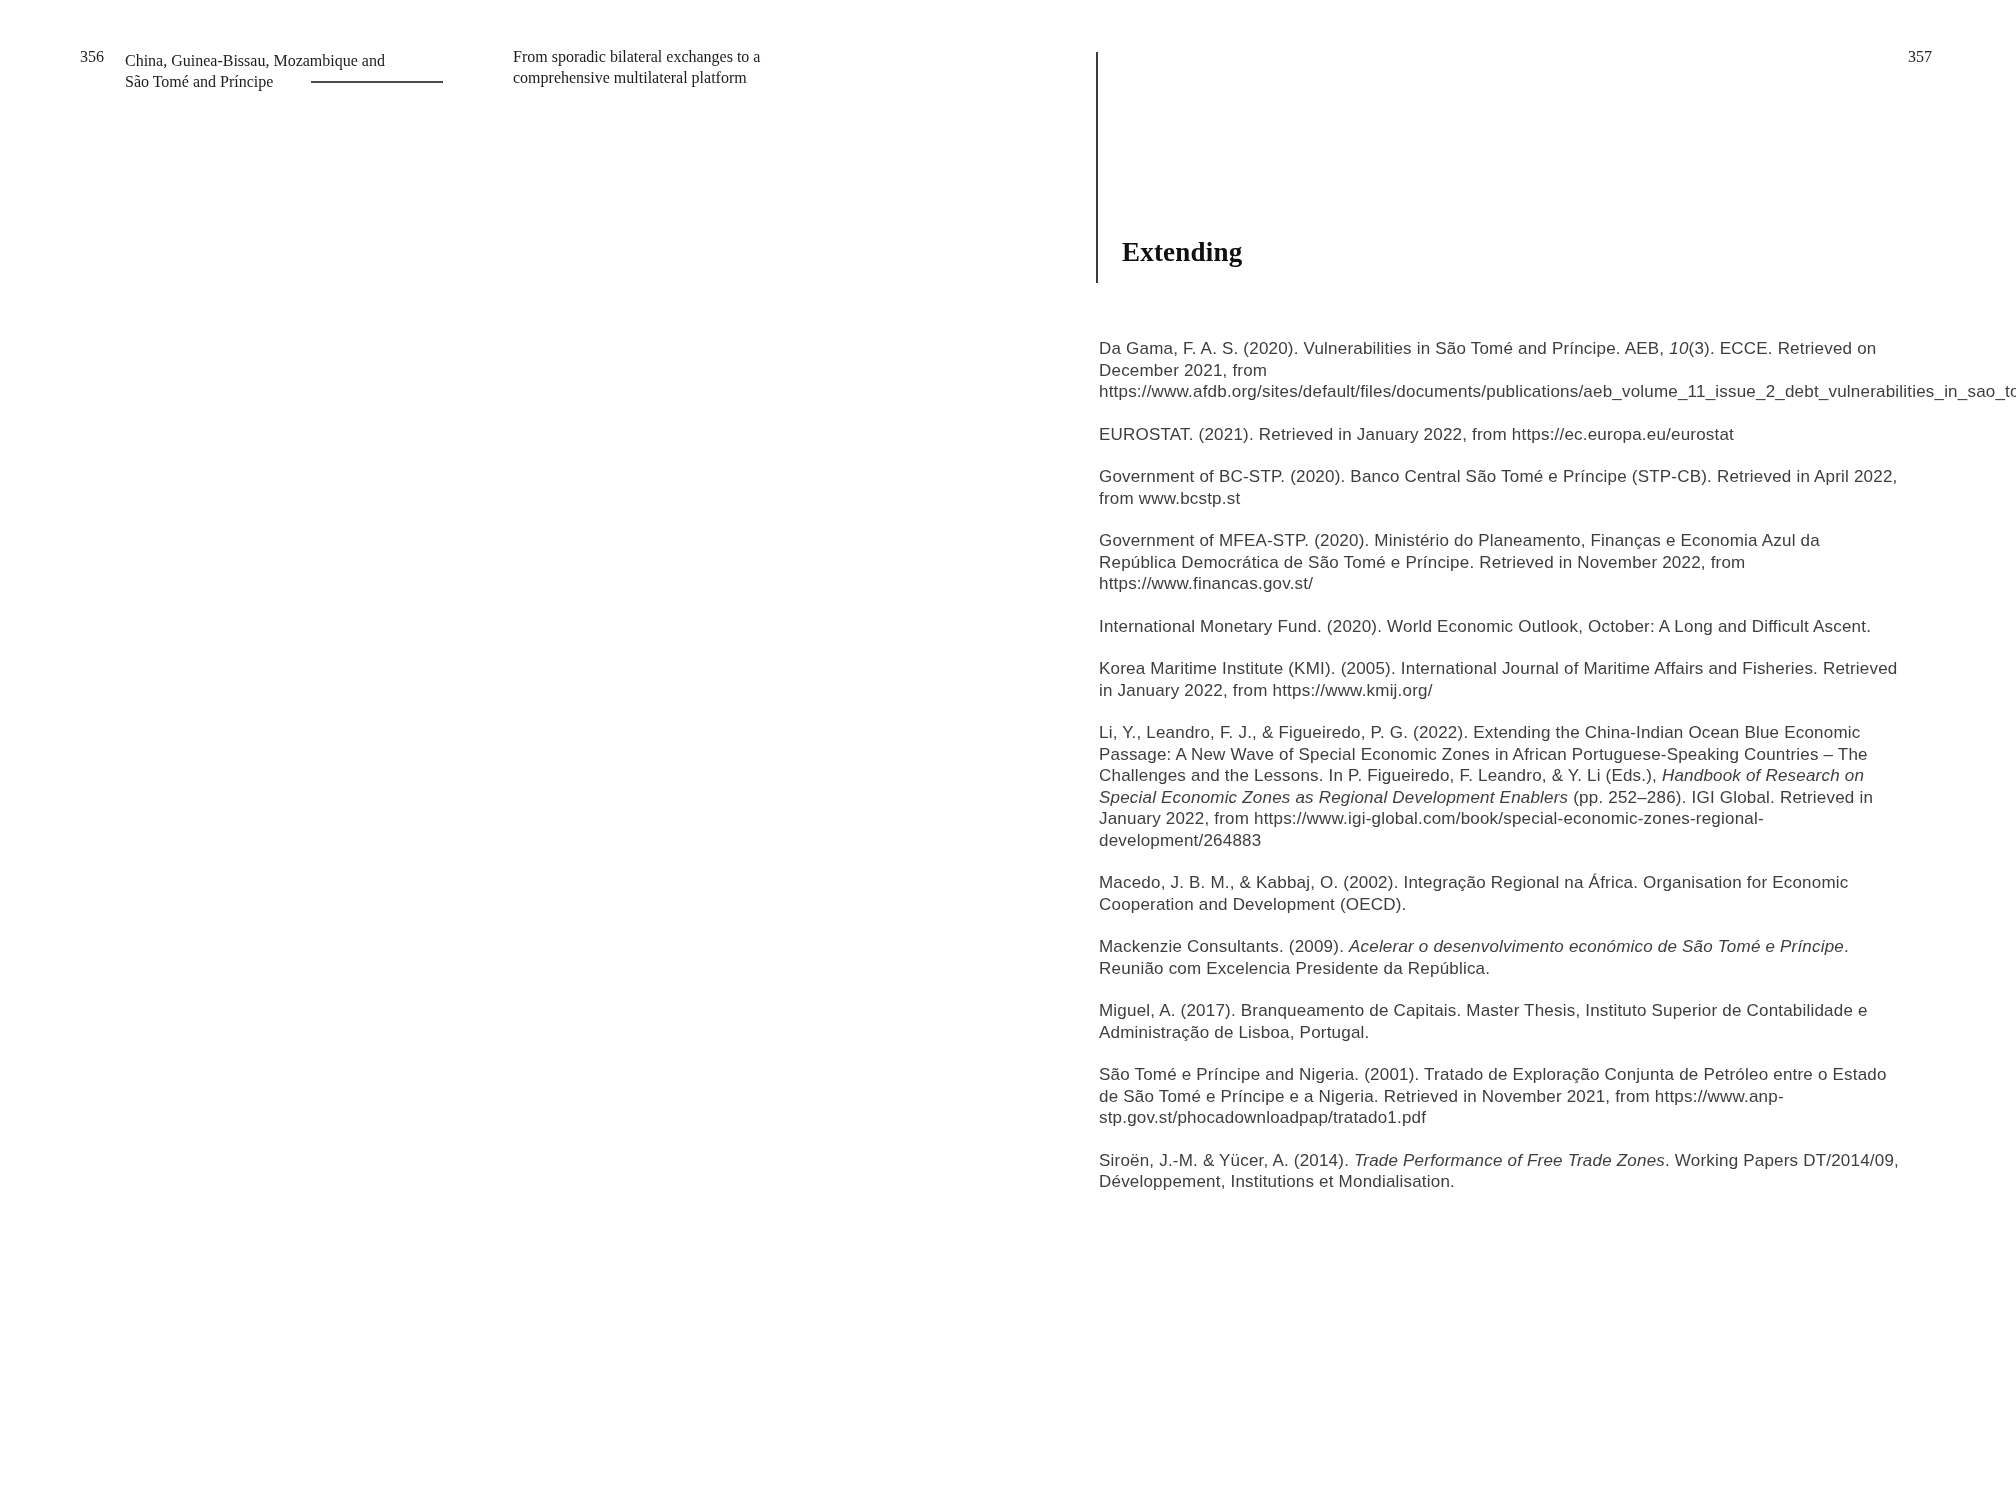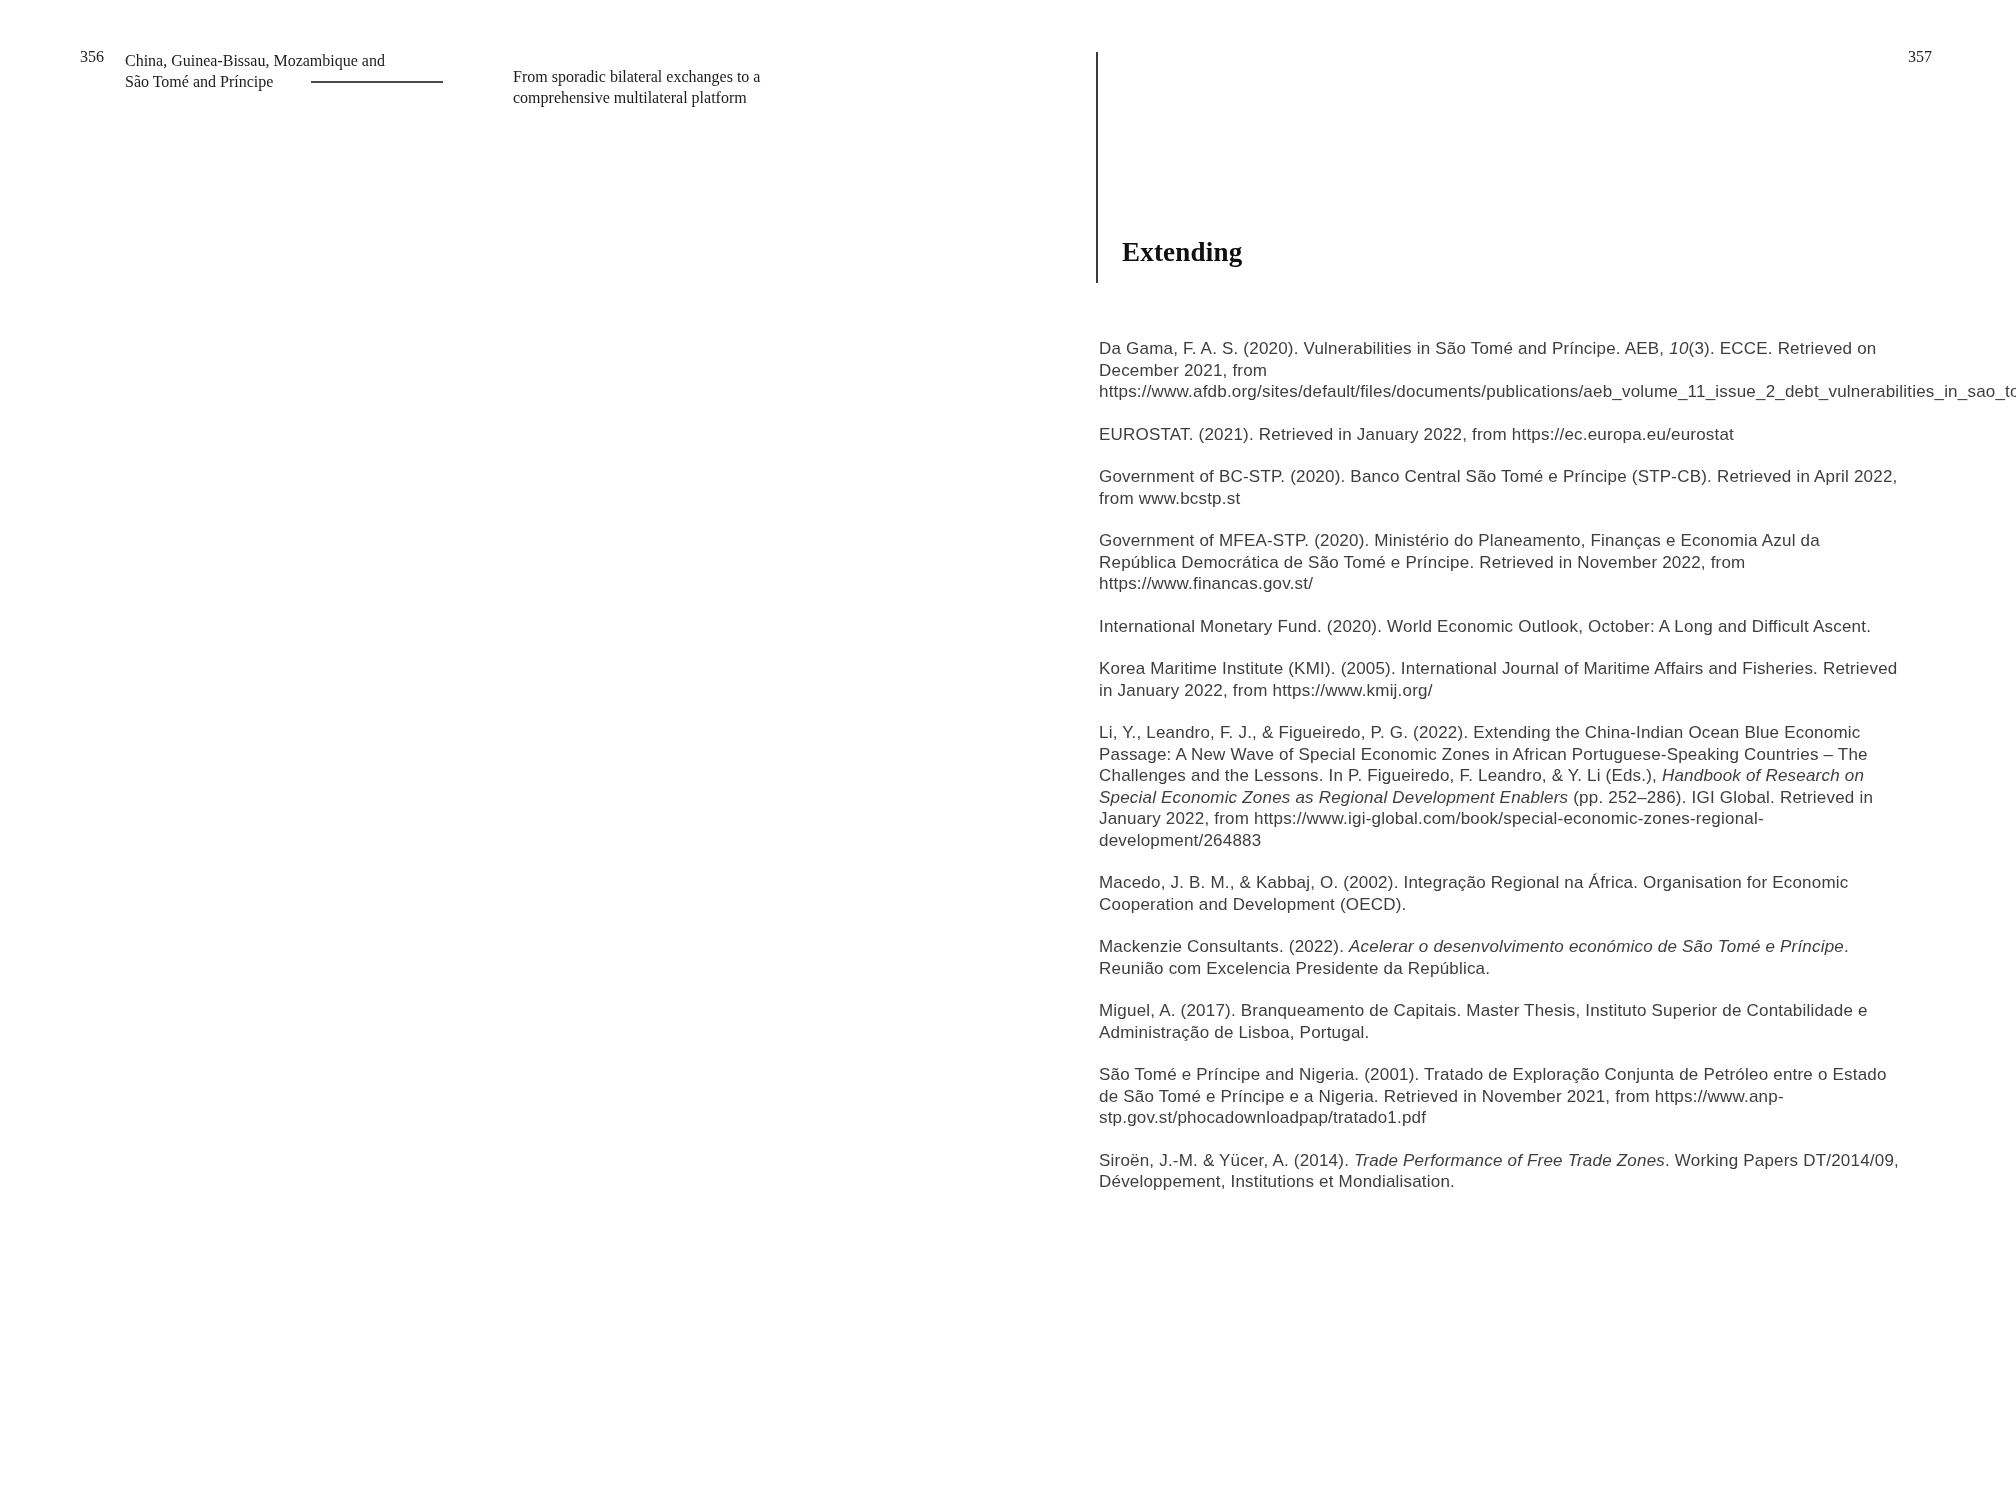--- a/index.html
+++ b/index.html
@@ -6,21 +6,21 @@
   .spread{
     position:relative;width:2016px;height:1274px;background:#ffffff;
     font-family:"Liberation Serif","DejaVu Serif",serif;overflow:hidden;
   }
   .pagenum{position:absolute;top:46px;font-size:16px;line-height:21px;color:#222222;}
   .pagenum-left{left:80px;}
   .pagenum-right{left:1908px;}
   .chapter-head{position:absolute;left:125px;top:50px;font-size:16px;line-height:21px;color:#1c1c1c;}
   .chapter-head .line2{display:flex;align-items:center;gap:38px;text-align:right;}
   .title-rule{width:132px;height:2px;background:#4a4a4a;flex:0 0 auto;}
-  .section-head{position:absolute;left:513px;top:46px;font-size:16px;line-height:21px;color:#1c1c1c;margin-top:20px;}
+  .section-head{position:absolute;left:513px;top:46px;font-size:16px;line-height:21px;color:#1c1c1c;}
   .vrule{position:absolute;left:1096px;top:52px;width:2px;height:231px;background:#3b3b3b;}
   .refs-heading{
     position:absolute;left:1122px;top:219px;font-size:27px;font-weight:bold;
     color:#101010;letter-spacing:0.2px;
   }
   .ref-list{
     position:absolute;left:1099px;top:338px;width:800px;
     font-family:"Liberation Sans","DejaVu Sans",sans-serif;
     font-size:17px;line-height:21.5px;color:#3e3e3e;letter-spacing:0.2px;
   }
@@ -57,21 +57,21 @@
 
   <div class="ref-list">
       <p><span>Da Gama, F. A. S. (2020). Vulnerabilities in São Tomé and Príncipe. AEB, </span><span class="it">10</span><span>(3). ECCE. Retrieved on December 2021, from https://www.afdb.org/sites/default/files/documents/publications/aeb_volume_11_issue_2_debt_vulnerabilities_in_sao_tome_and_principe_.pdf</span></p>
       <p><span>EUROSTAT. (2021). Retrieved in January 2022, from https://ec.europa.eu/eurostat</span></p>
       <p><span>Government of BC-STP. (2020). Banco Central São Tomé e Príncipe (STP-CB). Retrieved in April 2022, from www.bcstp.st</span></p>
       <p><span>Government of MFEA-STP. (2020). Ministério do Planeamento, Finanças e Economia Azul da República Democrática de São Tomé e Príncipe. Retrieved in November 2022, from https://www.financas.gov.st/</span></p>
       <p><span>International Monetary Fund. (2020). World Economic Outlook, October: A Long and Difficult Ascent.</span></p>
       <p><span>Korea Maritime Institute (KMI). (2005). International Journal of Maritime Affairs and Fisheries. Retrieved in January 2022, from https://www.kmij.org/</span></p>
       <p><span>Li, Y., Leandro, F. J., &amp; Figueiredo, P. G. (2022). Extending the China-Indian Ocean Blue Economic Passage: A New Wave of Special Economic Zones in African Portuguese-Speaking Countries – The Challenges and the Lessons. In P. Figueiredo, F. Leandro, &amp; Y. Li (Eds.), </span><span class="it">Handbook of Research on Special Economic Zones as Regional Development Enablers</span><span> (pp. 252–286). IGI Global. Retrieved in January 2022, from https://www.igi-global.com/book/special-economic-zones-regional-development/264883</span></p>
       <p><span>Macedo, J. B. M., &amp; Kabbaj, O. (2002). Integração Regional na África. Organisation for Economic Cooperation and Development (OECD).</span></p>
-      <p><span>Mackenzie Consultants. (2022). </span><span class="it">Acelerar o desenvolvimento económico de São Tomé e Príncipe</span><span>. Reunião com Excelencia Presidente da República.</span></p>
+      <p><span>Mackenzie Consultants. (2009). </span><span class="it">Acelerar o desenvolvimento económico de São Tomé e Príncipe</span><span>. Reunião com Excelencia Presidente da República.</span></p>
       <p><span>Miguel, A. (2017). Branqueamento de Capitais. Master Thesis, Instituto Superior de Contabilidade e Administração de Lisboa, Portugal.</span></p>
       <p><span>São Tomé e Príncipe and Nigeria. (2001). Tratado de Exploração Conjunta de Petróleo entre o Estado de São Tomé e Príncipe e a Nigeria. Retrieved in November 2021, from https://www.anp-stp.gov.st/phocadownloadpap/tratado1.pdf</span></p>
       <p><span>Siroën, J.-M. &amp; Yücer, A. (2014). </span><span class="it">Trade Performance of Free Trade Zones</span><span>. Working Papers DT/2014/09, Développement, Institutions et Mondialisation.</span></p>
     </div>
 
   <div class="bar" id="bar-left-seg" style="left: 125px;">
       <div class="seg" style="width: 38px; background: rgb(71, 71, 71);"></div>
       <div class="seg" style="width: 120px; background: rgb(11, 11, 11);"></div>
       <div class="seg" style="width: 40px; background: rgb(204, 204, 204);"></div>
     </div>

